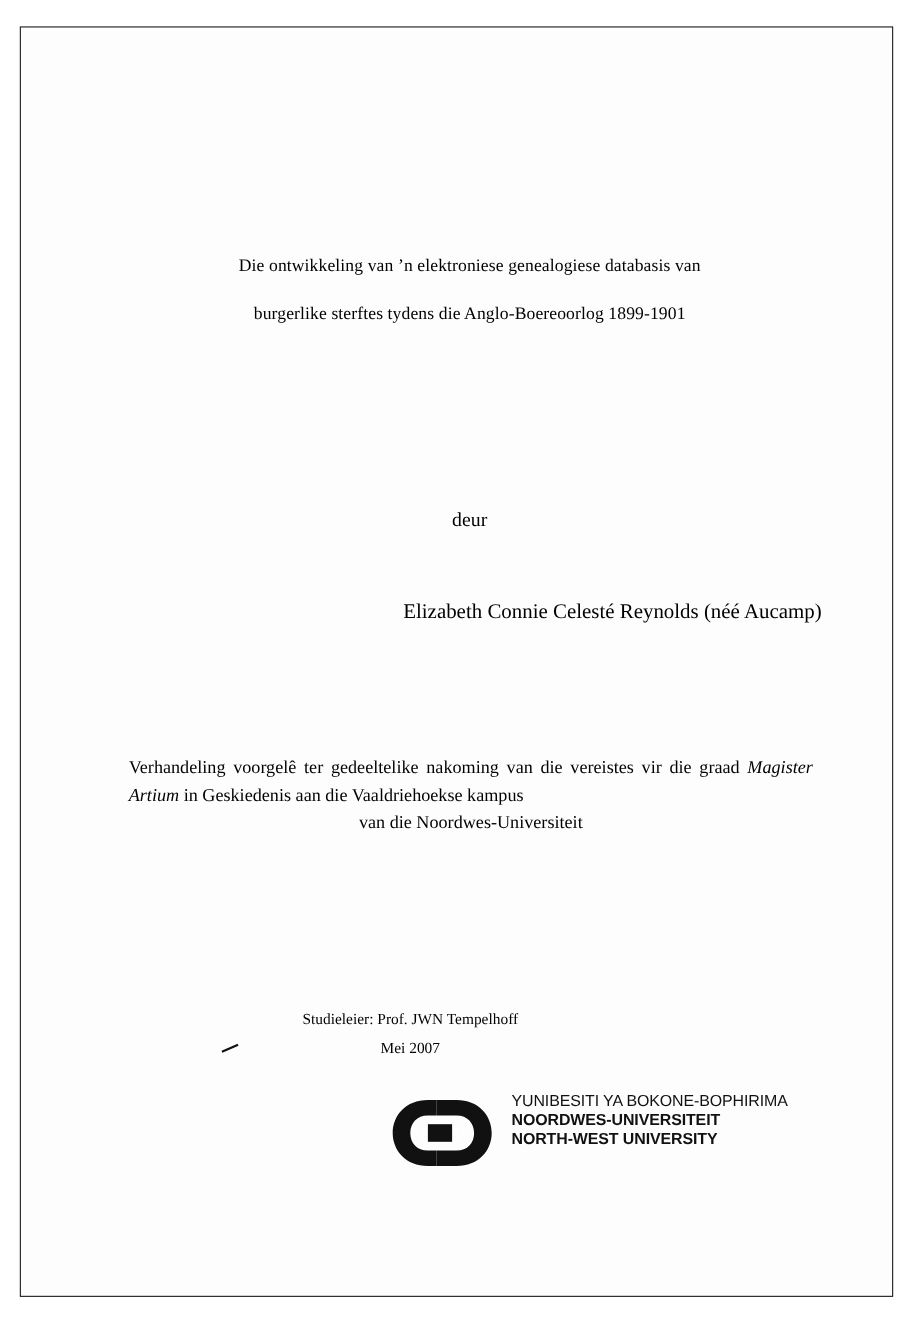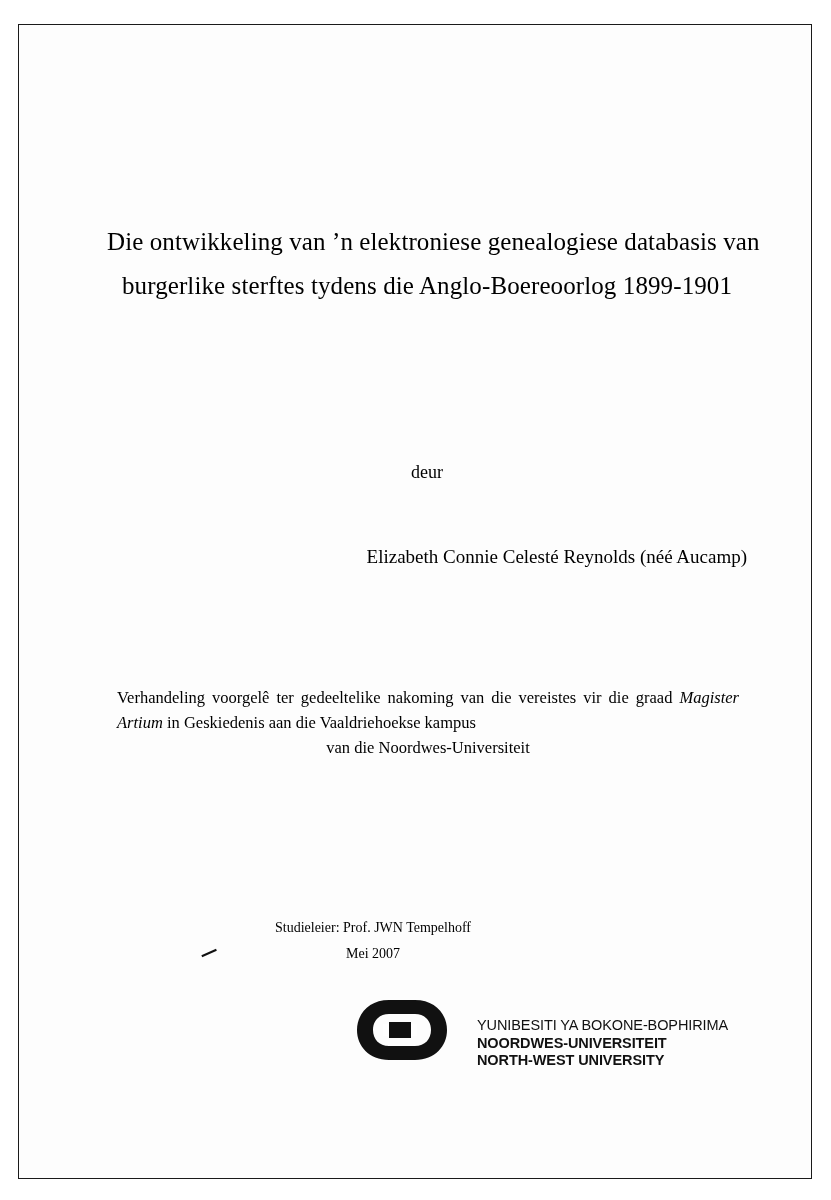--- a/index.html
+++ b/index.html
@@ -41,21 +41,21 @@
     width: 640px;
     height: 100%;
   }
 
   .title-block {
     position: absolute;
     top: 195px;
     left: 0;
     width: 640px;
     text-align: center;
-    font-size: 25px;
+    font-size: 16px;
     line-height: 44px;
     letter-spacing: 0.1px;
   }
   .title-line {
     display: block;
     white-space: nowrap;
   }
 
   .byline-label {
     position: absolute;
@@ -126,29 +126,28 @@
     left: 96px;
     top: 3px;
     width: 108px;
     height: 72px;
   }
   .logo-mark svg { display: block; }
 
   .logo-text {
     position: absolute;
     left: 208px;
-    top: 24px;
+    top: 0;
     font-family: "Liberation Sans", sans-serif;
     font-size: 14.5px;
     line-height: 17.5px;
     font-weight: 700;
     letter-spacing: -0.1px;
     color: #111;
     white-space: nowrap;
-    margin-left: 12px;
   }
   .logo-text .l1 { font-weight: 400; }
 </style>
 </head>
 <body>
 
 <div class="page-scan">
   <div class="page-frame">
     <div class="content">
 

